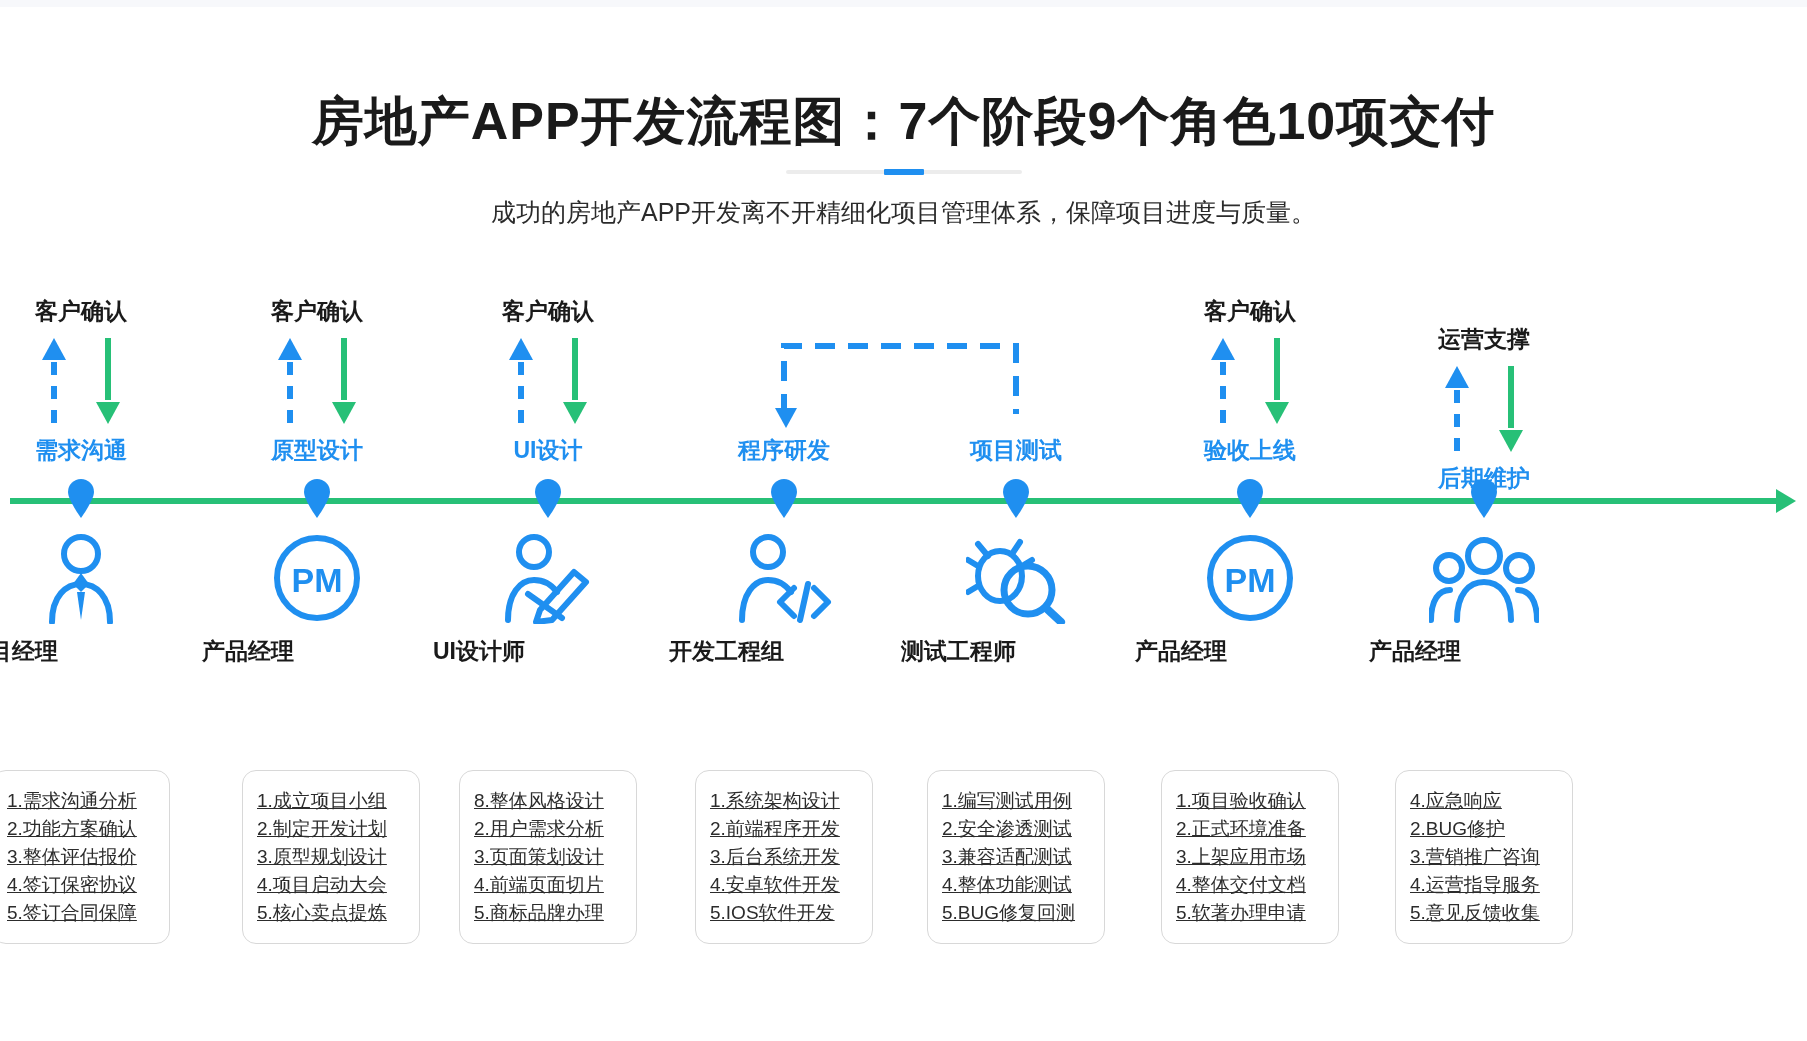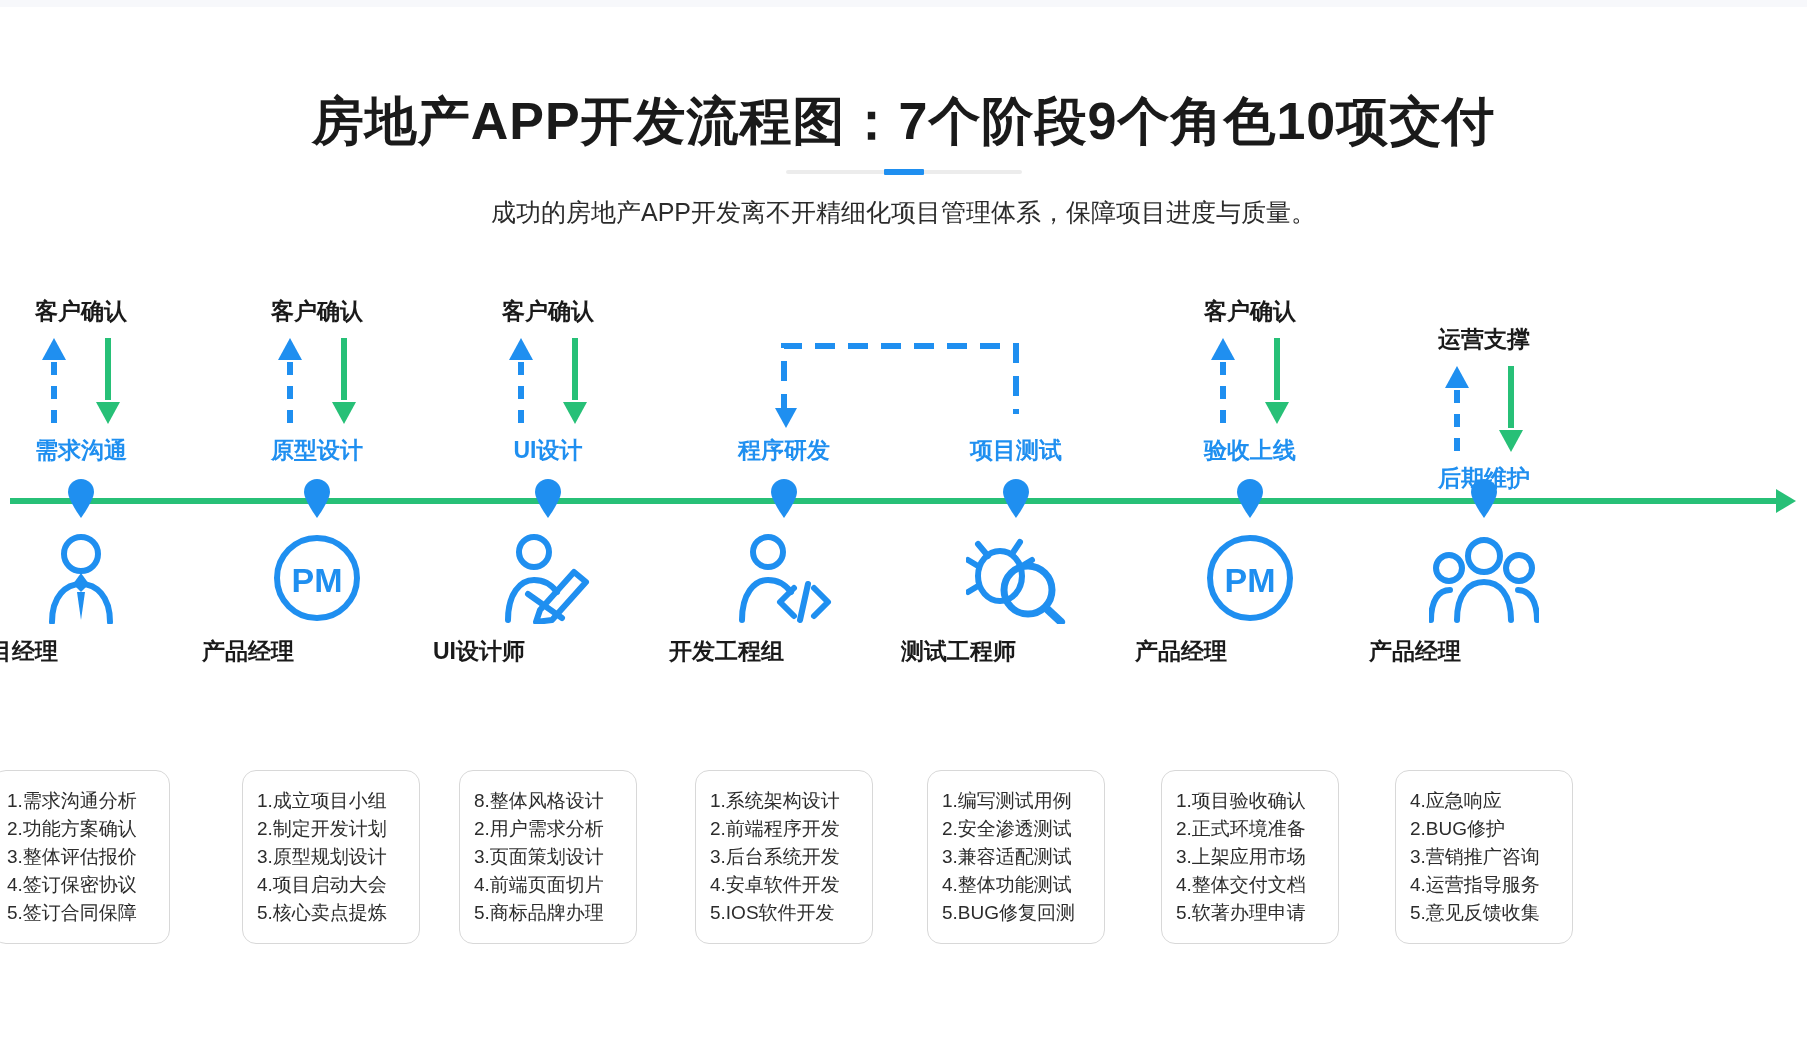--- a/index.html
+++ b/index.html
@@ -175,20 +175,21 @@
   .deliverables ul {
     list-style: none;
     margin: 0;
     padding: 0;
   }
   .deliverables li {
     font-size: 19px;
     color: #2c2c2c;
     line-height: 28px;
     white-space: nowrap;
+    text-decoration: underline;
   }
 
   
   .feedback-label {
     position: absolute;
     top: 300px;
     width: 260px;
     text-align: center;
     font-size: 23px;
     font-weight: bold;

